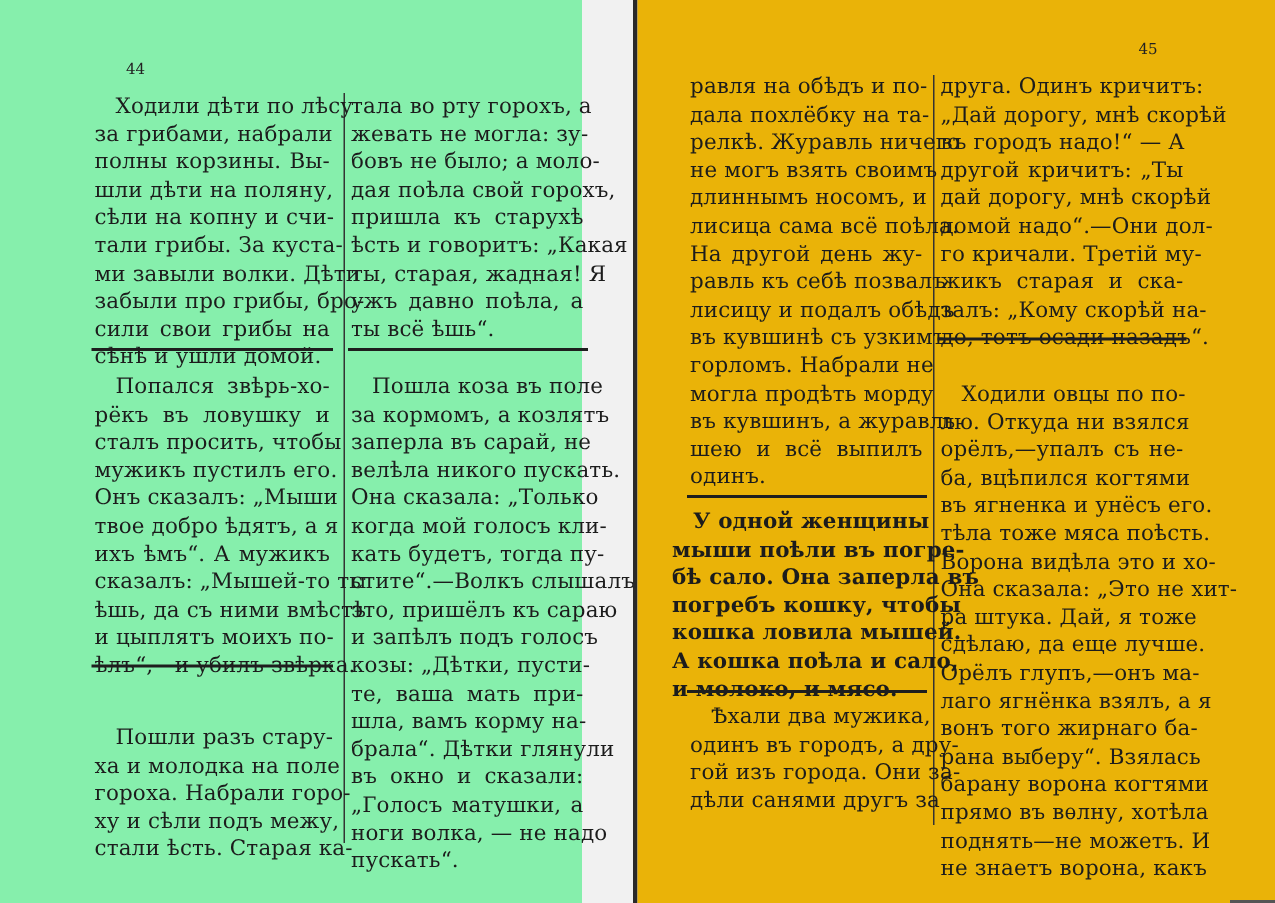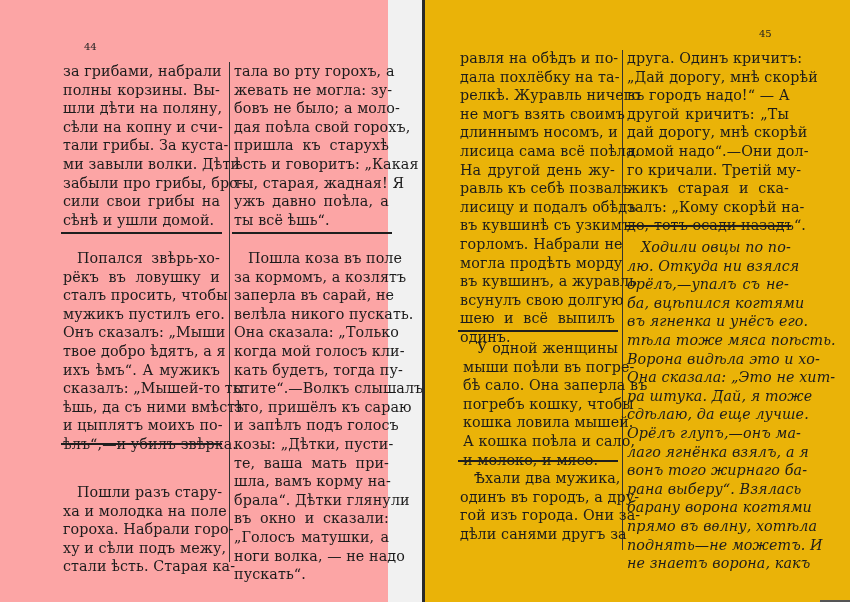--- a/index.html
+++ b/index.html
@@ -7,21 +7,21 @@
       width: 850px; height: 602px; overflow: hidden;
       background: #f1f1f1;
       font-family: "DejaVu Serif", "Liberation Serif", serif;
       color: #1c1c1c;
       position: relative;
     }
     .spread { position: absolute; inset: 0; }
     .page {
       position: absolute; top: 0; height: 602px; background: #f3f3f3;
     }
-    .page.left { left: 0; width: 388px; background: #fca5a5; }
+    .page.left { left: 0; width: 388px; background: #86efac; }
     .page.right { left: 425px; width: 425px; background: #eab308; }
     .gutter {
       position: absolute; left: 422px; top: 0; width: 3px; height: 602px;
       background: #2a2a2a;
     }
     .top-shadow {
       position: absolute; left: 0; top: 0; width: 30px; height: 2px; background: #777;
     }
     .bottom-shadow {
       position: absolute; right: 0; bottom: 0; width: 30px; height: 2px; background: #555;
@@ -53,20 +53,21 @@
 
 <div class="spread">
   <div class="top-shadow"></div>
 
   <div class="page left">
     <div class="page-number">44</div>
 
     <div class="col-rule" style="left:229px; top:62px; height:500px;"></div>
 
     <div class="story" id="L1S1" style="left:63px; top:62px; width:157px;">
+        <span class="line first">Ходили дѣти по лѣсу</span>
         <span class="line">за грибами, набрали</span>
         <span class="line">полны корзины. Вы-</span>
         <span class="line">шли дѣти на поляну,</span>
         <span class="line">сѣли на копну и счи-</span>
         <span class="line">тали грибы. За куста-</span>
         <span class="line">ми завыли волки. Дѣти</span>
         <span class="line">забыли про грибы, бро-</span>
         <span class="line">сили свои грибы на</span>
         <span class="line last">сѣнѣ и ушли домой.</span>
       </div>
@@ -144,27 +145,26 @@
         <span class="line">не могъ взять своимъ</span>
         <span class="line">длиннымъ носомъ, и</span>
         <span class="line">лисица сама всё поѣла.</span>
         <span class="line">На другой день жу-</span>
         <span class="line">равль къ себѣ позвалъ</span>
         <span class="line">лисицу и подалъ обѣдъ</span>
         <span class="line">въ кувшинѣ съ узкимъ</span>
         <span class="line">горломъ. Набрали не</span>
         <span class="line">могла продѣть морду</span>
         <span class="line">въ кувшинъ, а журавль</span>
-        <span class="line">всунулъ свою долгую</span>
         <span class="line">шею и всё выпилъ</span>
         <span class="line last">одинъ.</span>
       </div>
     <div class="hr" style="left:33px; top:330px; width:160px;"></div>
 
-    <div class="story" id="R1S2" style="left:38px; top:339px; width:155px;">
+    <div class="story" id="R1S2" style="left:23px; top:339px; width:155px;font-weight:bold;">
         <span class="line first">У одной женщины</span>
         <span class="line">мыши поѣли въ погре-</span>
         <span class="line">бѣ сало. Она заперла въ</span>
         <span class="line">погребъ кошку, чтобы</span>
         <span class="line">кошка ловила мышей.</span>
         <span class="line">А кошка поѣла и сало,</span>
         <span class="line last">и молоко, и мясо.</span>
       </div>
     <div class="hr" style="left:33px; top:460px; width:160px;"></div>
 
@@ -182,21 +182,21 @@
         <span class="line">другой кричитъ: „Ты</span>
         <span class="line">дай дорогу, мнѣ скорѣй</span>
         <span class="line">домой надо“.—Они дол-</span>
         <span class="line">го кричали. Третій му-</span>
         <span class="line">жикъ старая и ска-</span>
         <span class="line">залъ: „Кому скорѣй на-</span>
         <span class="line last">до, тотъ осади назадъ“.</span>
       </div>
     <div class="hr" style="left:200px; top:225px; width:166px;"></div>
 
-    <div class="story" id="R2S2" style="left:202px; top:238px; width:162px;font-style:italic;">
+    <div class="story" id="R2S2" style="left:202px; top:254px; width:162px;">
         <span class="line first">Ходили овцы по по-</span>
         <span class="line">лю. Откуда ни взялся</span>
         <span class="line">орёлъ,—упалъ съ не-</span>
         <span class="line">ба, вцѣпился когтями</span>
         <span class="line">въ ягненка и унёсъ его.</span>
         <span class="line">тѣла тоже мяса поѣсть.</span>
         <span class="line">Ворона видѣла это и хо-</span>
         <span class="line">Она сказала: „Это не хит-</span>
         <span class="line">ра штука. Дай, я тоже</span>
         <span class="line">сдѣлаю, да еще лучше.</span>

